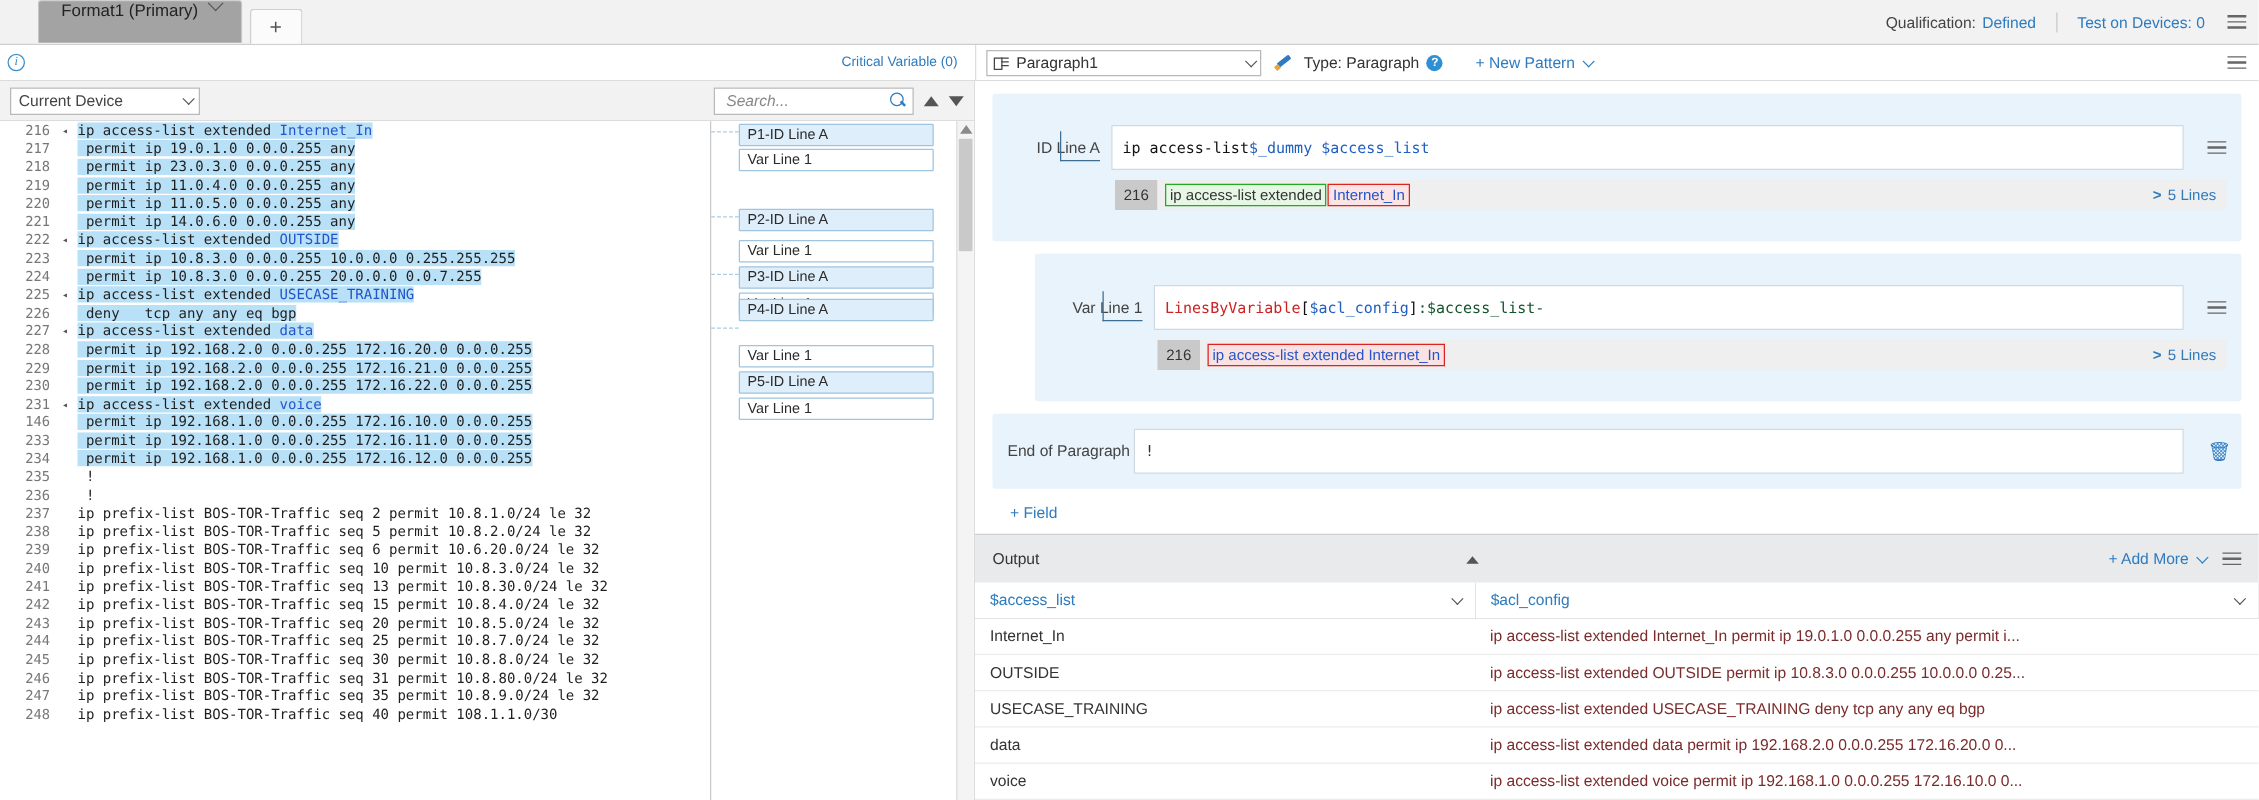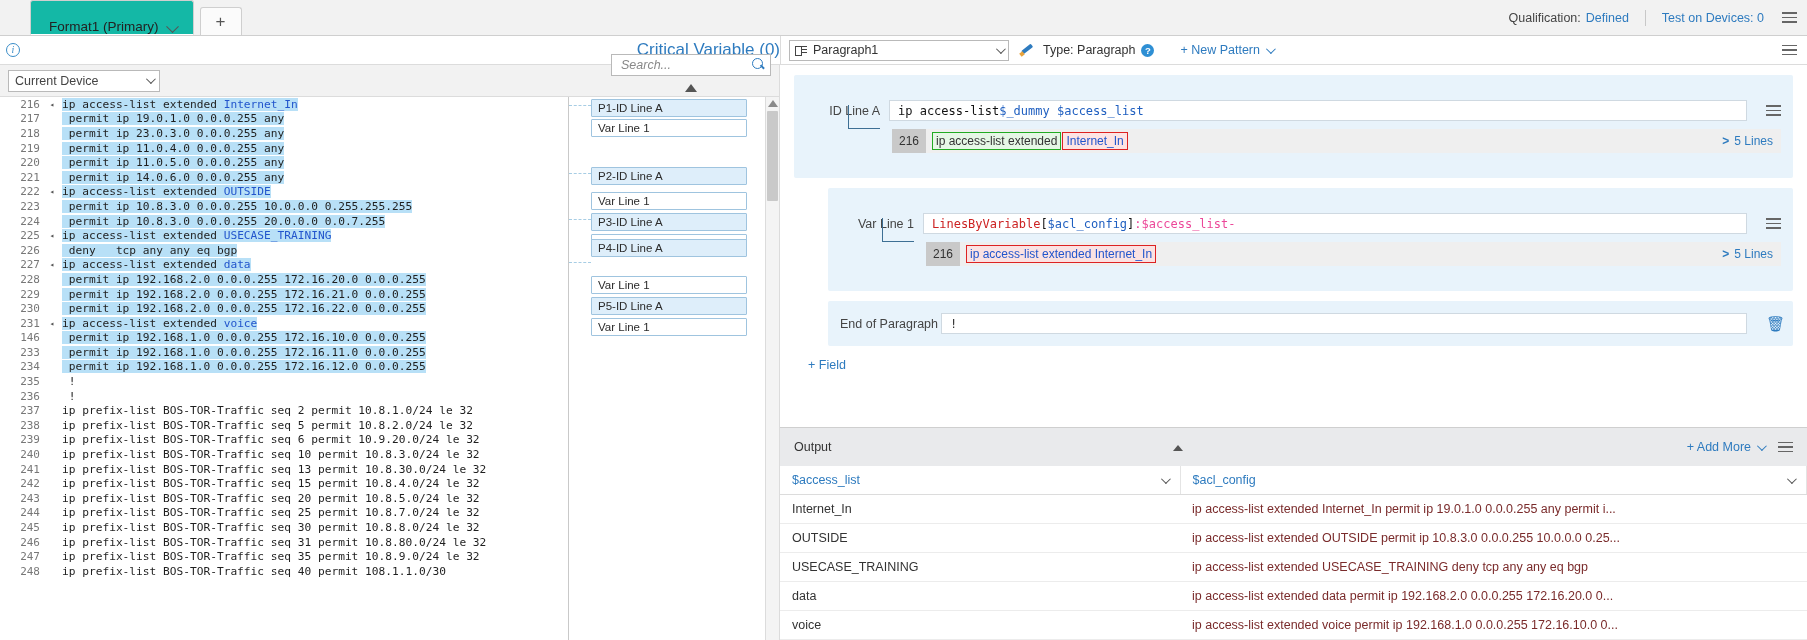--- a/index.html
+++ b/index.html
@@ -18,24 +18,24 @@
   .tabbar {
     height: 36px; min-height: 36px;
     background: #f2f2f2;
     border-bottom: 1px solid #cfcfcf;
     display: flex; align-items: flex-end;
     position: relative;
   }
   .tab {
     height: 35px; margin-left: 30px;
     padding: 0 16px 0 18px;
-    background: #14b8a6;
+    background: #a3a3a3;
     border: 1px solid #cfcfcf; border-bottom: 1px solid #ffffff;
     border-radius: 3px 3px 0 0;
-    display: flex; align-items: flex-end; gap: 9px;
+    display: flex; align-items: flex-start; gap: 9px;
     font-size: 13.5px; color: #222;
     position: relative; z-index: 3;
   }
   .tab-new {
     height: 28px; margin-left: 6px; width: 42px;
     background: #fbfbfb;
     border: 1px solid #cfcfcf; border-bottom: none;
     border-radius: 3px 3px 0 0;
     display: flex; align-items: center; justify-content: center;
     font-size: 17px; color: #555; line-height: 1;
@@ -61,21 +61,21 @@
     border-bottom: 1px solid #dcdcdc;
     background: #fff;
   }
   .row2-left { width: 780px; display: flex; align-items: center; height: 100%; padding-left: 6px; }
   .info-icon {
     width: 14px; height: 14px; border-radius: 50%;
     border: 1.4px solid #3a8dc8; color: #3a8dc8;
     font-size: 10px; font-style: italic; font-family: "Liberation Serif", serif;
     display: flex; align-items: center; justify-content: center; line-height: 1;
   }
-  .crit-var { margin-left: auto; color: #2e7bbf; font-size: 17px; text-align: right; }
+  .crit-var { margin-left: auto; margin-right: 14px; color: #2e7bbf; font-size: 11px; text-align: right; }
   .row2-right { flex: 1; display: flex; align-items: center; height: 100%;
      border-left: 1px solid #dcdcdc; padding-left: 8px; }
   .sel-pattern {
     width: 220px; height: 21px; border: 1px solid #b9b9b9; background: #fff;
     display: flex; align-items: center; padding: 0 5px; gap: 6px; font-size: 12.5px; color: #333;
   }
   .sel-pattern .caret { margin-left: auto; }
   .caret { display:inline-block; width: 7px; height: 7px;
     border-right: 1.4px solid #555; border-bottom: 1.4px solid #555;
     transform: rotate(45deg) translateY(-2px); }
@@ -100,21 +100,21 @@
   .left { width: 780px; min-width: 780px; display: flex; flex-direction: column; min-height:0;
           border-right: 1px solid #dcdcdc; }
   .right { flex: 1; display: flex; flex-direction: column; min-height: 0; background:#fff;}
 
   
   .ltool { height: 32px; min-height:32px; background:#f2f2f2; display:flex; align-items:center;
            padding: 0 8px; border-bottom: 1px solid #dcdcdc; }
   .devsel { width: 152px; height: 22px; background:#fff; border:1px solid #b9b9b9;
             display:flex;align-items:center;padding:0 6px; font-size:12.5px;color:#444;}
   .devsel .caret{margin-left:auto;}
-  .searchwrap { margin-left:auto; display:flex; align-items:center; gap:8px;flex-direction:column; }
+  .searchwrap { margin-left:auto; display:flex; align-items:center; gap:8px; }
   .searchbox { width: 160px; height: 22px; background:#fff; border:1px solid #b9b9b9;
                display:flex;align-items:center;padding:0 4px 0 7px;}
   .searchbox input { border:none; outline:none; width:100%; font-size:12.5px; font-style: italic;
                      color:#555; font-family:"Liberation Sans",sans-serif; background:transparent;}
   .searchbox input::placeholder{color:#888; font-style: italic;}
   .mag { width:14px;height:14px; position:relative; flex:none; margin-left:2px;}
   .mag:before{content:"";position:absolute;left:0;top:0;width:9px;height:9px;border:1.5px solid #2e7bbf;border-radius:50%;}
   .mag:after{content:"";position:absolute;left:8px;top:8px;width:5px;height:1.5px;background:#2e7bbf;transform:rotate(45deg);}
   .tri { width:0;height:0;border-left:6px solid transparent;border-right:6px solid transparent;}
   .tri.up{border-bottom:8px solid #555;}
@@ -145,24 +145,24 @@
                position:relative; }
   .scrollcol .sc-up { position:absolute; top:3px; left:2px; width:0;height:0;
       border-left:5px solid transparent;border-right:5px solid transparent;border-bottom:7px solid #8a8a8a;}
   .scrollcol .sc-thumb{position:absolute;top:14px;left:1px;width:11px;height:90px;background:#c9c9c9;border-radius:1px;}
 
   
   .patternpanel { flex: 1; min-height:0; overflow:hidden; padding: 10px 14px 0 14px; }
   .pblock { background:#e8f3fb; border-radius:2px; padding: 25px 12px; position:relative; margin-bottom: 10px; }
   .prow { display:flex; align-items:center; gap:9px; }
   .plabel { font-size:12.5px; color:#444; text-align:right; white-space:nowrap; }
-  .pinput { flex:1; height:21px; background:#fff; border:1px solid #cfd9e1; display:flex;align-items:center;
+  .pinput { flex:1; height:36px; background:#fff; border:1px solid #cfd9e1; display:flex;align-items:center;
             padding:0 8px; font-family:"DejaVu Sans Mono",monospace; font-size:12px; }
   .pinput .v { color:#1f5fc0; }
-  .pinput .vm { color:#ec4899; }
+  .pinput .vm { color:#14532d; }
   .pinput .fn { color:#cc2222; }
   .pinput .plain { color:#111; }
   .menu-i { width: 15px; margin-left:10px; flex:none;}
   .menu-i i { display:block; height:1.6px; background:#666; margin:3px 0; }
   .matchrow { display:flex; align-items:center; margin-top: 8px; margin-left: 86px; position:relative; }
   .matchrow .ln { width:34px; height:24px; background:#c9c9c9; color:#333; font-size:12px;
                   display:flex;align-items:center;justify-content:center;}
   .matchrow .mcontent { flex:1; height:24px; background:#efefef; display:flex; align-items:center;
                         padding-left:6px; font-size:12px; }
   .tok-green { border:1.4px solid #22aa22; background:#e6f7e6; color:#333; padding:1px 3px; }
@@ -283,21 +283,21 @@
             <div class="coderow"><span class="lnum">229</span><span class="fold"></span><span class="ctext"><span class="hl"> permit ip 192.168.2.0 0.0.0.255 172.16.21.0 0.0.0.255</span></span></div>
             <div class="coderow"><span class="lnum">230</span><span class="fold"></span><span class="ctext"><span class="hl"> permit ip 192.168.2.0 0.0.0.255 172.16.22.0 0.0.0.255</span></span></div>
             <div class="coderow"><span class="lnum">231</span><span class="fold">◂</span><span class="ctext"><span class="hl">ip access-list extended </span><span class="kwv hl">voice</span></span></div>
             <div class="coderow"><span class="lnum">146</span><span class="fold"></span><span class="ctext"><span class="hl"> permit ip 192.168.1.0 0.0.0.255 172.16.10.0 0.0.0.255</span></span></div>
             <div class="coderow"><span class="lnum">233</span><span class="fold"></span><span class="ctext"><span class="hl"> permit ip 192.168.1.0 0.0.0.255 172.16.11.0 0.0.0.255</span></span></div>
             <div class="coderow"><span class="lnum">234</span><span class="fold"></span><span class="ctext"><span class="hl"> permit ip 192.168.1.0 0.0.0.255 172.16.12.0 0.0.0.255</span></span></div>
             <div class="coderow"><span class="lnum">235</span><span class="fold"></span><span class="ctext"><span> !</span></span></div>
             <div class="coderow"><span class="lnum">236</span><span class="fold"></span><span class="ctext"><span> !</span></span></div>
             <div class="coderow"><span class="lnum">237</span><span class="fold"></span><span class="ctext"><span>ip prefix-list BOS-TOR-Traffic seq 2 permit 10.8.1.0/24 le 32</span></span></div>
             <div class="coderow"><span class="lnum">238</span><span class="fold"></span><span class="ctext"><span>ip prefix-list BOS-TOR-Traffic seq 5 permit 10.8.2.0/24 le 32</span></span></div>
-            <div class="coderow"><span class="lnum">239</span><span class="fold"></span><span class="ctext"><span>ip prefix-list BOS-TOR-Traffic seq 6 permit 10.9.20.0/24 le 32</span></span></div>
+            <div class="coderow"><span class="lnum">239</span><span class="fold"></span><span class="ctext"><span>ip prefix-list BOS-TOR-Traffic seq 6 permit 10.6.20.0/24 le 32</span></span></div>
             <div class="coderow"><span class="lnum">240</span><span class="fold"></span><span class="ctext"><span>ip prefix-list BOS-TOR-Traffic seq 10 permit 10.8.3.0/24 le 32</span></span></div>
             <div class="coderow"><span class="lnum">241</span><span class="fold"></span><span class="ctext"><span>ip prefix-list BOS-TOR-Traffic seq 13 permit 10.8.30.0/24 le 32</span></span></div>
             <div class="coderow"><span class="lnum">242</span><span class="fold"></span><span class="ctext"><span>ip prefix-list BOS-TOR-Traffic seq 15 permit 10.8.4.0/24 le 32</span></span></div>
             <div class="coderow"><span class="lnum">243</span><span class="fold"></span><span class="ctext"><span>ip prefix-list BOS-TOR-Traffic seq 20 permit 10.8.5.0/24 le 32</span></span></div>
             <div class="coderow"><span class="lnum">244</span><span class="fold"></span><span class="ctext"><span>ip prefix-list BOS-TOR-Traffic seq 25 permit 10.8.7.0/24 le 32</span></span></div>
             <div class="coderow"><span class="lnum">245</span><span class="fold"></span><span class="ctext"><span>ip prefix-list BOS-TOR-Traffic seq 30 permit 10.8.8.0/24 le 32</span></span></div>
             <div class="coderow"><span class="lnum">246</span><span class="fold"></span><span class="ctext"><span>ip prefix-list BOS-TOR-Traffic seq 31 permit 10.8.80.0/24 le 32</span></span></div>
             <div class="coderow"><span class="lnum">247</span><span class="fold"></span><span class="ctext"><span>ip prefix-list BOS-TOR-Traffic seq 35 permit 10.8.9.0/24 le 32</span></span></div>
             <div class="coderow"><span class="lnum">248</span><span class="fold"></span><span class="ctext"><span>ip prefix-list BOS-TOR-Traffic seq 40 permit 108.1.1.0/30</span></span></div>
           </div>
@@ -399,21 +399,21 @@
             <span class="mcontent">
               <span class="tok-redall">ip access-list extended Internet_In</span>
               <span class="lines-btn">
                 <span class="gt">&gt;</span>
                 <span>5 Lines</span>
               </span>
             </span>
           </div>
         </div>
 
-        <div class="pblock" style="margin-left:34px; padding:12px 12px">
+        <div class="pblock" style="padding:12px 12px">
           <div class="prow">
             <span class="plabel" style="width:92px">End of Paragraph</span>
             <span class="pinput">!</span>
             <span class="menu-i" style="color:#2e7bbf;font-size:15px;line-height:1;text-align:center;">🗑</span>
           </div>
         </div>
 
         <div class="addfield">+ Field</div>
       </div>
 

